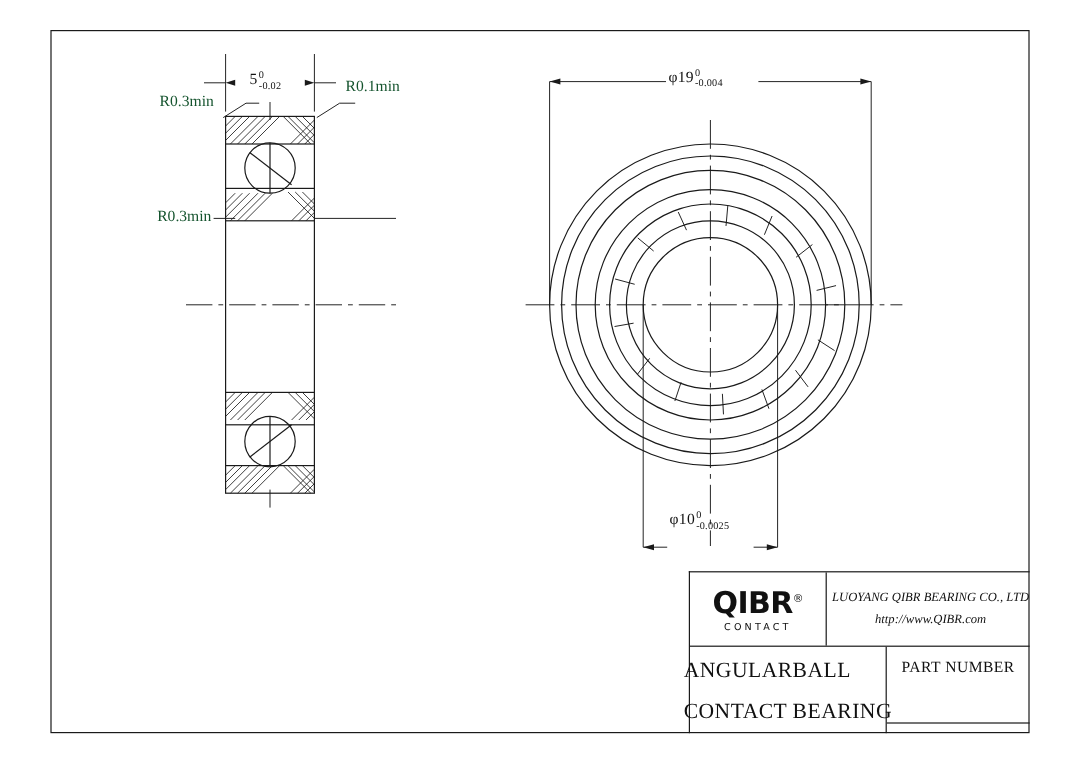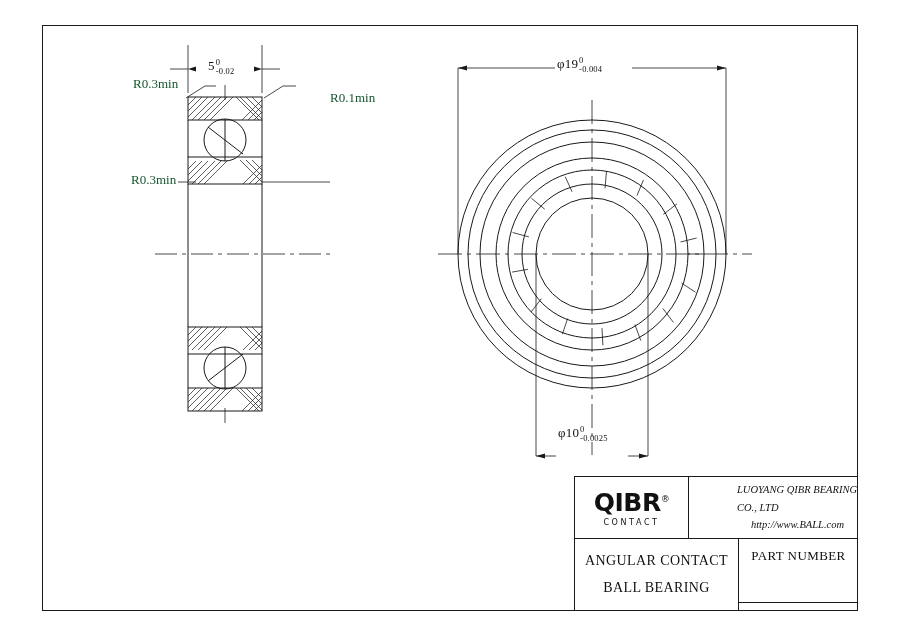--- a/index.html
+++ b/index.html
@@ -71,21 +71,20 @@
   }
   .tb-top {
     position: absolute;
     left: 0; top: 0;
     width: 100%;
     height: 62px;
     box-sizing: border-box;
     border-bottom: 1px solid #1a1a1a;
     display: flex;
     align-items: center;
-    gap: 44px;
   }
   .tb-logo {
     width: 114px;
     height: 100%;
     box-sizing: border-box;
     border-right: 1px solid #1a1a1a;
     display: flex;
     flex-direction: column;
     align-items: center;
     justify-content: center;
@@ -131,24 +130,24 @@
     top: 62px;
     width: 100%;
     height: 72px;
     display: flex;
   }
   .tb-product {
     width: 164px;
     box-sizing: border-box;
     border-right: 1px solid #1a1a1a;
     display: flex;
-    flex-direction: column;
+    flex-direction: row;
     align-items: center;
     justify-content: center;
-    font-size: 14px;
+    font-size: 18px;
     line-height: 1.9;
     color: #111;
     letter-spacing: 0.4px;
   }
   .tb-part {
     flex: 1;
     display: flex;
     flex-direction: column;
     align-items: center;
     justify-content: center;
@@ -367,32 +366,32 @@
 
   <div class="dim" style="left:557px; top:56px;">
     <span>φ19</span><span class="tolwrap"><span>0</span><span>-0.004</span></span>
   </div>
 
   <div class="dim" style="left:558px; top:425px;">
     <span>φ10</span><span class="tolwrap"><span>0</span><span>-0.0025</span></span>
   </div>
 
   <div class="rtext" style="left:133px; top:76px;">R0.3min</div>
-  <div class="rtext" style="left:288px; top:90px;margin-left:42px;">R0.1min</div>
+  <div class="rtext" style="left:288px; top:64px;">R0.1min</div>
   <div class="rtext" style="left:131px; top:172px;">R0.3min</div>
 
   <div class="titleblock">
     <div class="tb-top">
       <div class="tb-logo">
         <div class="logo-main"><span>QIBR</span><span class="reg">®</span></div>
         <div class="logo-sub">CONTACT</div>
       </div>
       <div class="tb-company">
         <div>LUOYANG QIBR BEARING CO., LTD</div>
-        <div>http://www.BALL.com</div>
+        <div>http://www.QIBR.com</div>
       </div>
     </div>
     <div class="tb-bottom">
       <div class="tb-product">
         <div>ANGULAR CONTACT</div>
         <div>BALL BEARING</div>
       </div>
       <div class="tb-part">
         <div class="tb-part-label">PART NUMBER</div>
         <div class="tb-part-divider"></div>

